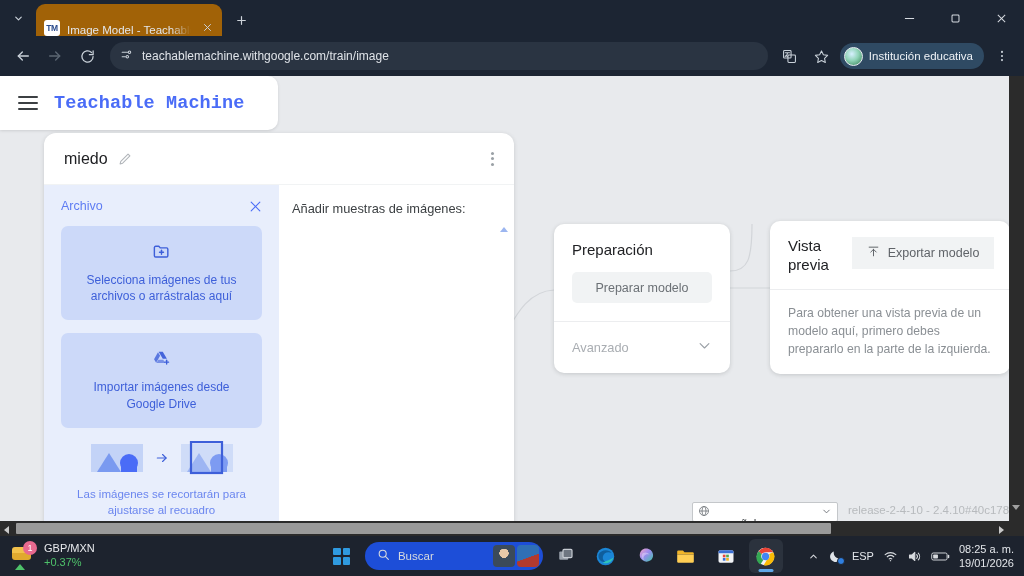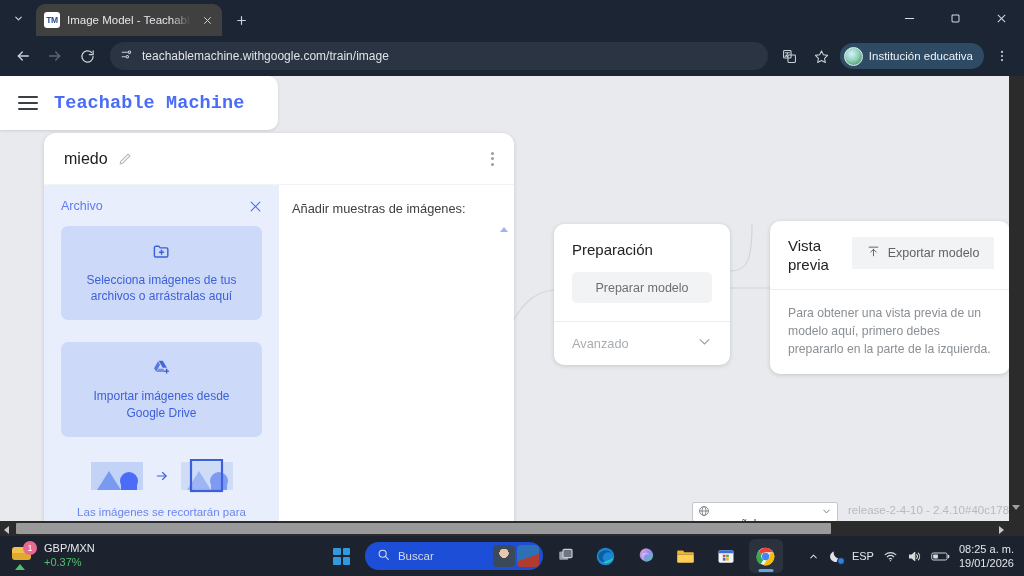--- a/index.html
+++ b/index.html
@@ -15,22 +15,22 @@
   .browser { position: absolute; left: 0; top: 0; width: 1024px; height: 536px; background: #1c2533; }
 
   
   .tabstrip { position: relative; height: 36px; background: #1c2533; }
   .tab-search {
     position: absolute; left: 4px; top: 4px; width: 28px; height: 28px;
     border-radius: 6px; display: flex; align-items: center; justify-content: center;
   }
   .tab {
     position: absolute; left: 36px; top: 4px; width: 186px; height: 32px;
-    background: #404040; border-radius: 9px 9px 0 0;
-    display: flex; align-items: center; padding: 0 6px 0 8px; gap: 7px;
+    background: #a16207; border-radius: 9px 9px 0 0;
+    display: flex; align-items: flex-end; padding: 0 6px 0 8px; gap: 7px;
   }
   .tab .favicon {
     width: 16px; height: 16px; border-radius: 3px; background: #ffffff;
     display: flex; align-items: center; justify-content: center;
     font-size: 8.5px; font-weight: bold; color: #2a4b8d; letter-spacing: -0.5px;
     flex: 0 0 auto;
   }
   .tab .tab-title {
     flex: 1 1 auto; font-size: 11.5px; color: #e3e6ea; white-space: nowrap;
     overflow: hidden; -webkit-mask-image: linear-gradient(90deg, #000 84%, transparent 100%);
@@ -122,21 +122,21 @@
   .upload-col {
     width: 235px; background: #e8eefc; padding: 14px 17px 0 17px; position: relative;
     flex: 0 0 auto;
   }
   .upload-top { display: flex; align-items: center; justify-content: space-between; margin-bottom: 13px; }
   .upload-top .lab { font-size: 12.5px; color: #5e7cf3; }
   .upload-top .xbtn { color: #4a6cf7; display: flex; align-items: center; }
   .drop-btn {
     background: #ccd9f9; border-radius: 7px; padding: 16px 12px;
     display: flex; flex-direction: column; align-items: center; gap: 7px;
-    margin-bottom: 22px;
+    margin-bottom: 13px;
   }
   .drop-btn .dtext {
     font-size: 12px; color: #3d5fd9; text-align: center; line-height: 1.35;
   }
   .crop-note { margin-top: 10px; display: flex; flex-direction: column; align-items: center; gap: 11px; }
   .crop-row { display: flex; align-items: center; gap: 12px; }
   .crop-note .cnote-text {
     font-size: 11.5px; color: #6b86ef; text-align: center; line-height: 1.4; max-width: 195px;
   }
 
@@ -158,21 +158,21 @@
   }
   .panel-train { left: 554px; top: 148px; width: 176px; }
   .panel-train .ptop { padding: 17px 18px 18px 18px; }
   .panel-train .ptitle { font-size: 15px; color: #202124; margin-bottom: 14px; }
   .btn-train {
     width: 100%; height: 31px; background: #f1f3f4; border-radius: 5px;
     display: flex; align-items: center; justify-content: center;
     font-size: 12.5px; color: #6b7075;
   }
   .pfoot {
-    border-top: 1px solid #ecedef; height: 44px; padding: 0 18px;
+    border-top: 1px solid #ecedef; height: 52px; padding: 0 18px;
     display: flex; align-items: center; justify-content: space-between;
   }
   .pfoot .adv { font-size: 12.8px; color: #a9adb2; }
 
   .panel-preview { left: 770px; top: 145px; width: 240px; }
   .preview-head { display: flex; align-items: flex-start; padding: 16px 16px 14px 18px; gap: 10px; }
   .preview-title { font-size: 15px; color: #202124; line-height: 1.25; flex: 0 0 auto; width: 54px; }
   .btn-export {
     flex: 1 1 auto; height: 32px; background: #f1f3f4; border-radius: 0;
     display: flex; align-items: center; justify-content: center; gap: 8px;

